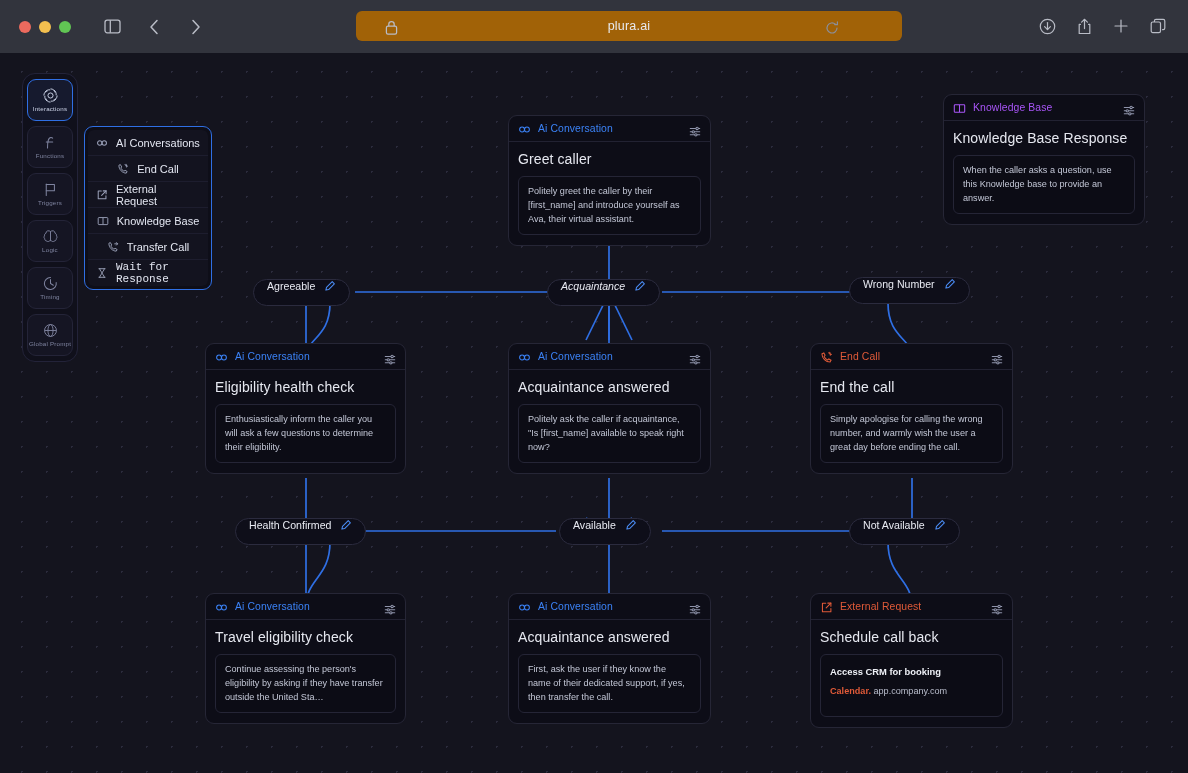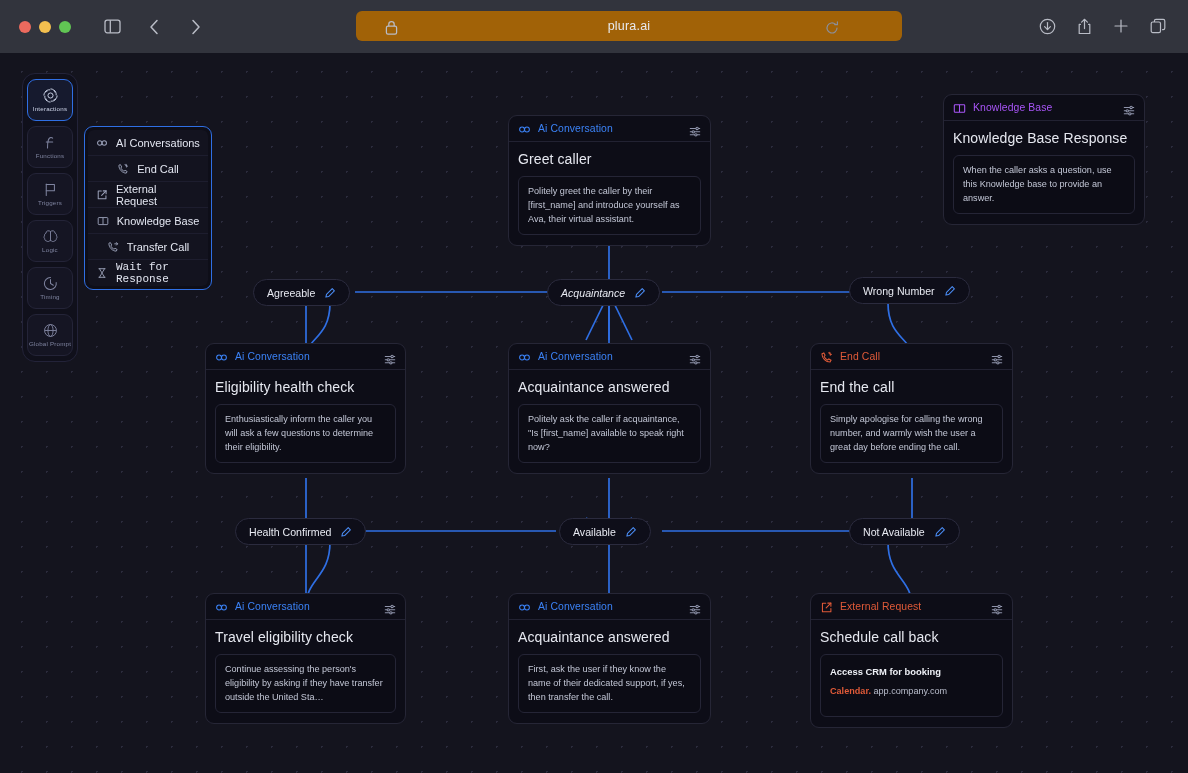--- a/index.html
+++ b/index.html
@@ -134,21 +134,21 @@
   .desc-link-label { color: #e05a38; font-weight: bold; }
   .desc-link-url { color: #b9bdcc; }
 
   
   .pill {
     position: absolute;
     height: 27px;
     background: #0e0e19;
     border: 1px solid #2b2b3e;
     border-radius: 14px;
-    display: flex; align-items: center; gap: 9px;
+    display: flex; align-items: flex-start; gap: 9px;
     padding: 0 13px;
     color: #e8eaf2; font-size: 10.6px;
     white-space: nowrap;
     cursor: pointer;
   }
   .pill-pen { width: 12px; height: 12px; color: #4b8ef7; flex: 0 0 12px; }
 </style>
 </head>
 <body>
 

